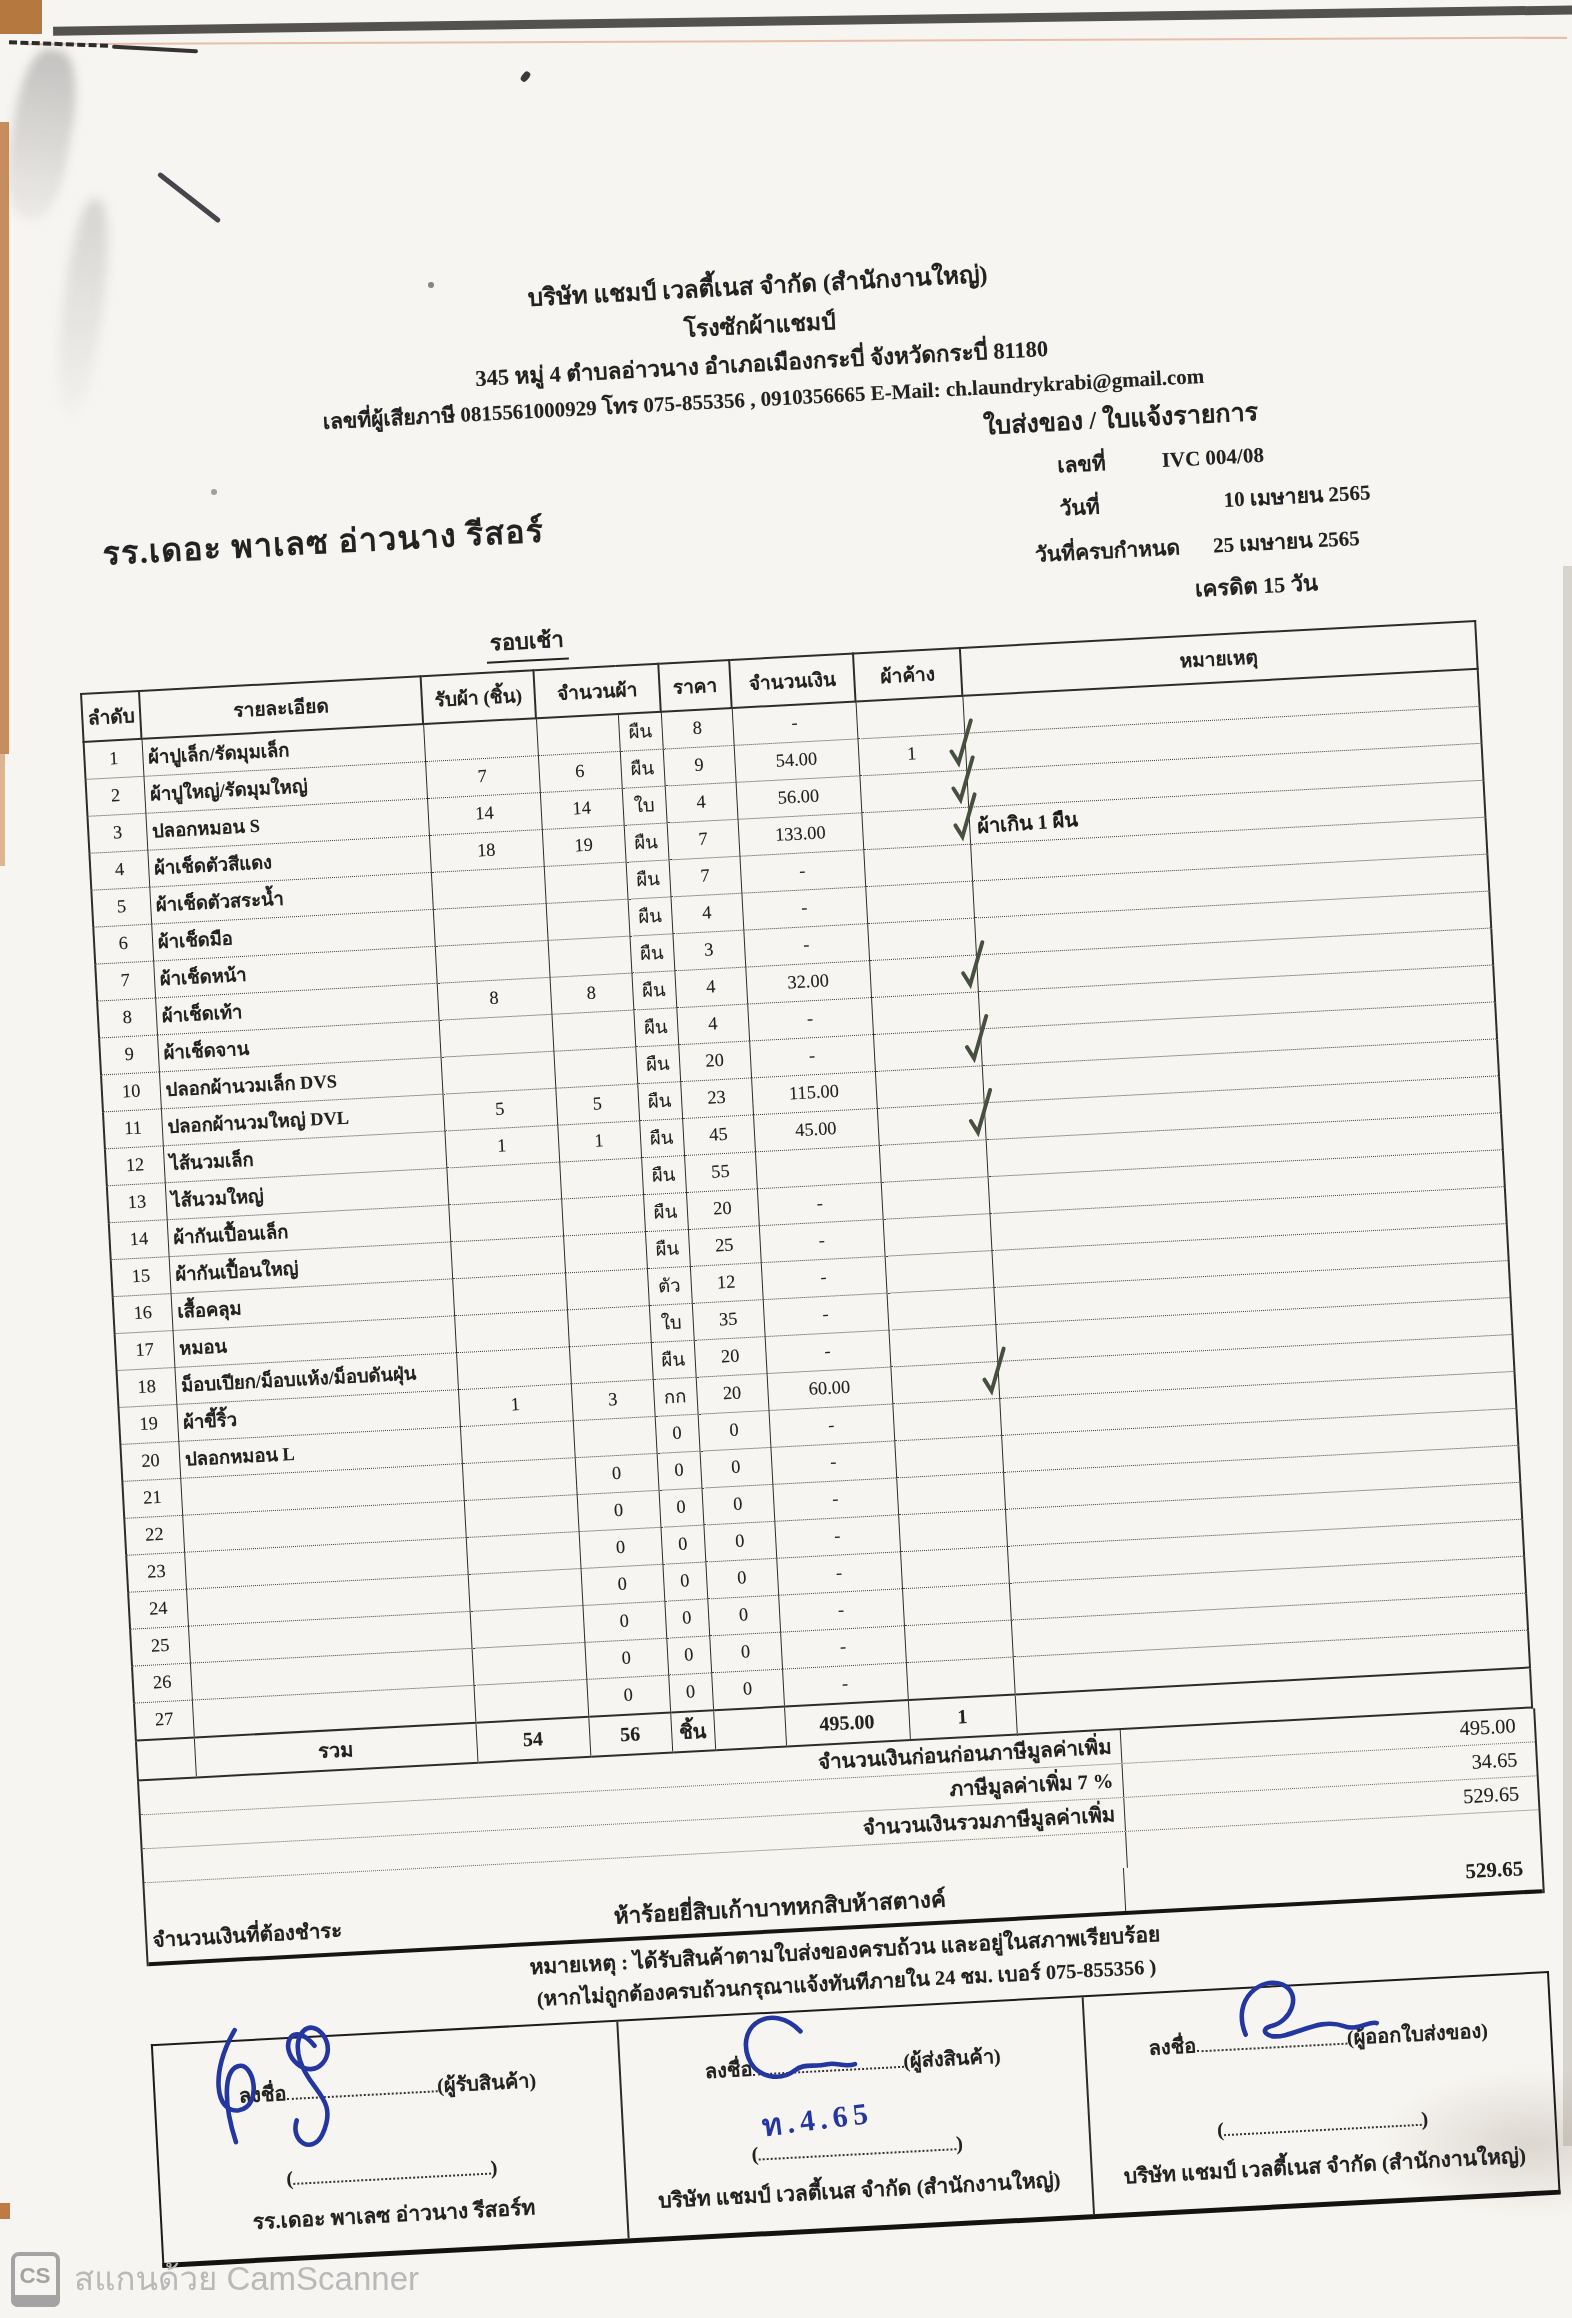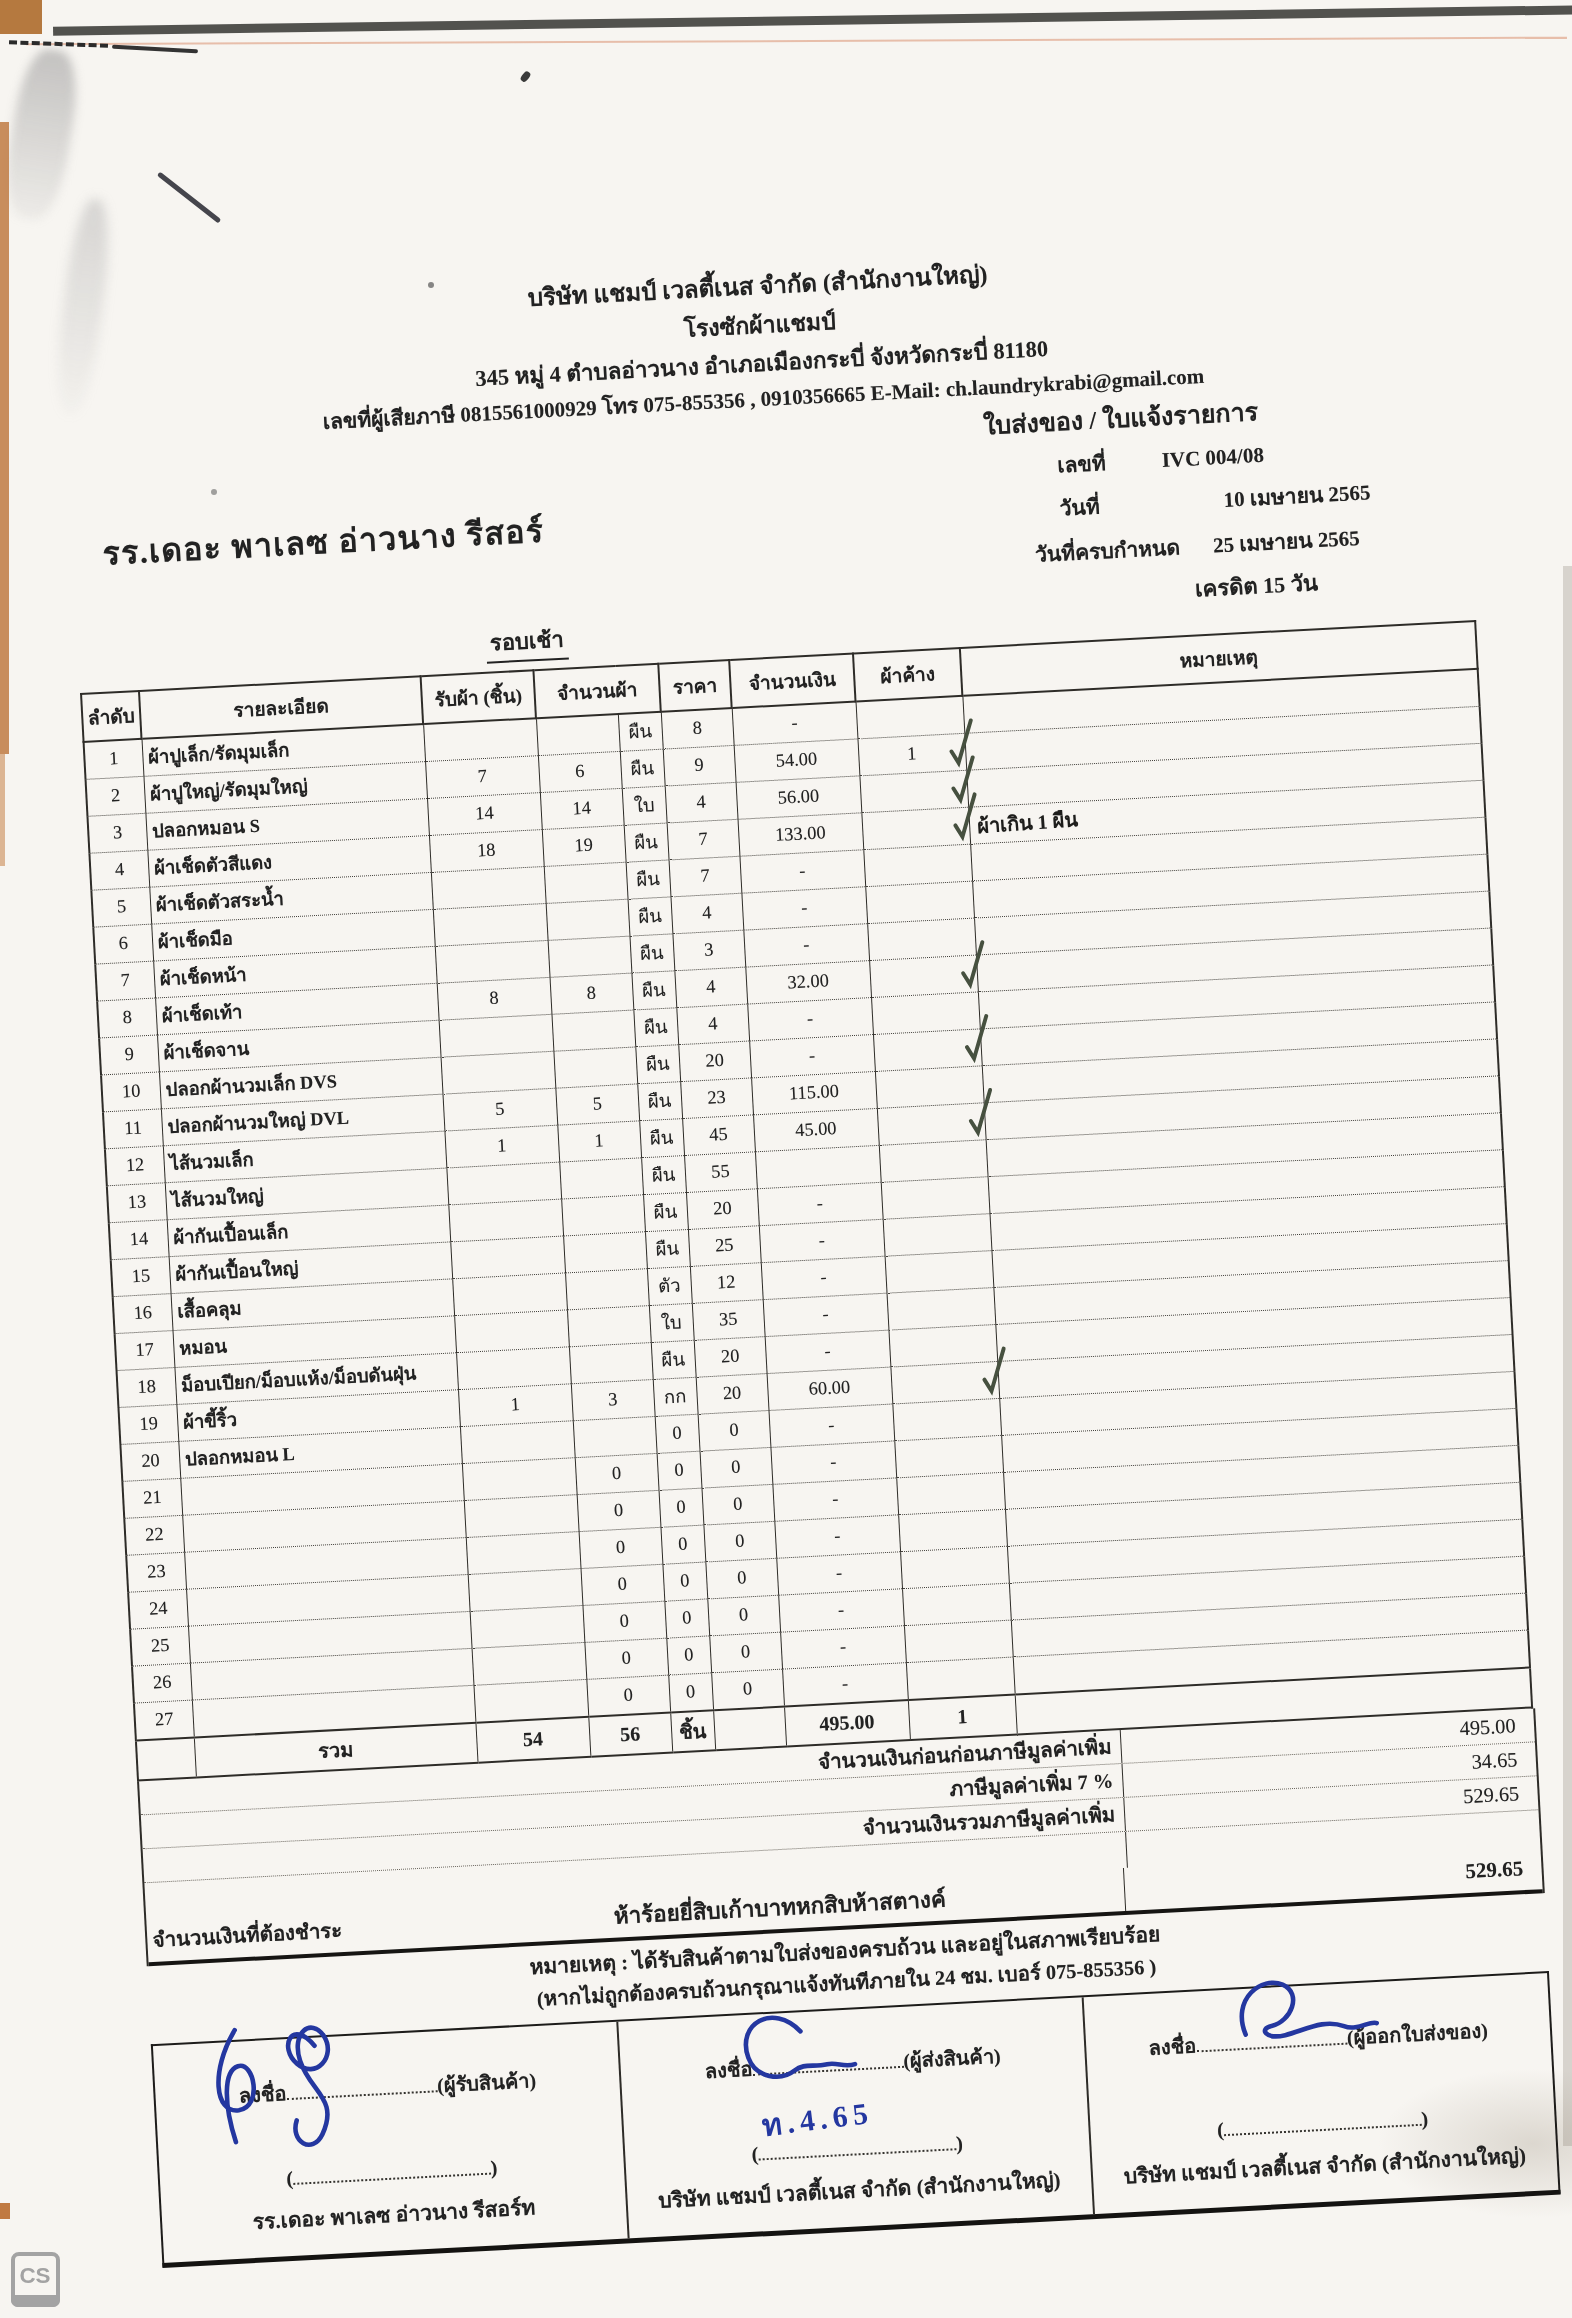--- a/index.html
+++ b/index.html
@@ -670,14 +670,15 @@
     </div>
 
   </div>
 </div>
 
 <div class="cs-footer">
   <div class="cs-logo">
     <span class="cs-logo-text">CS</span>
     <span class="cs-logo-bar"></span>
   </div>
+  <div class="cs-text">สแกนด้วย CamScanner</div>
 </div>
 
 
 </body></html>

